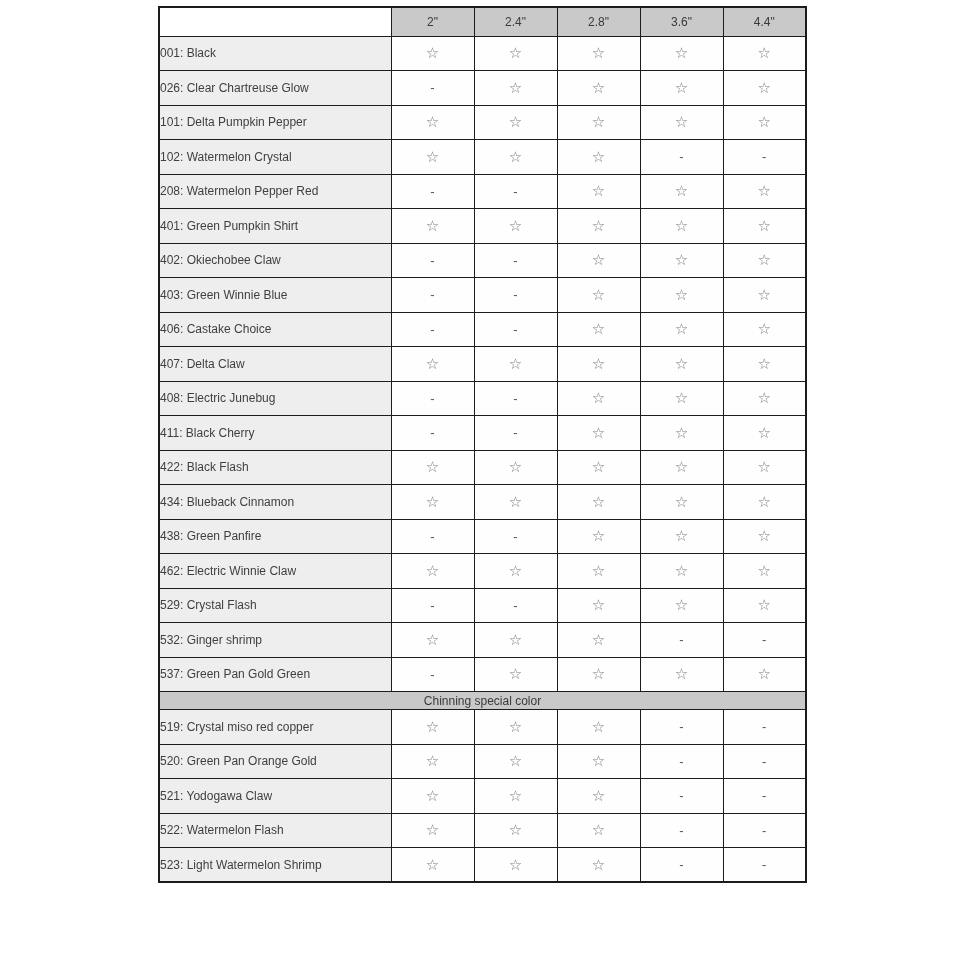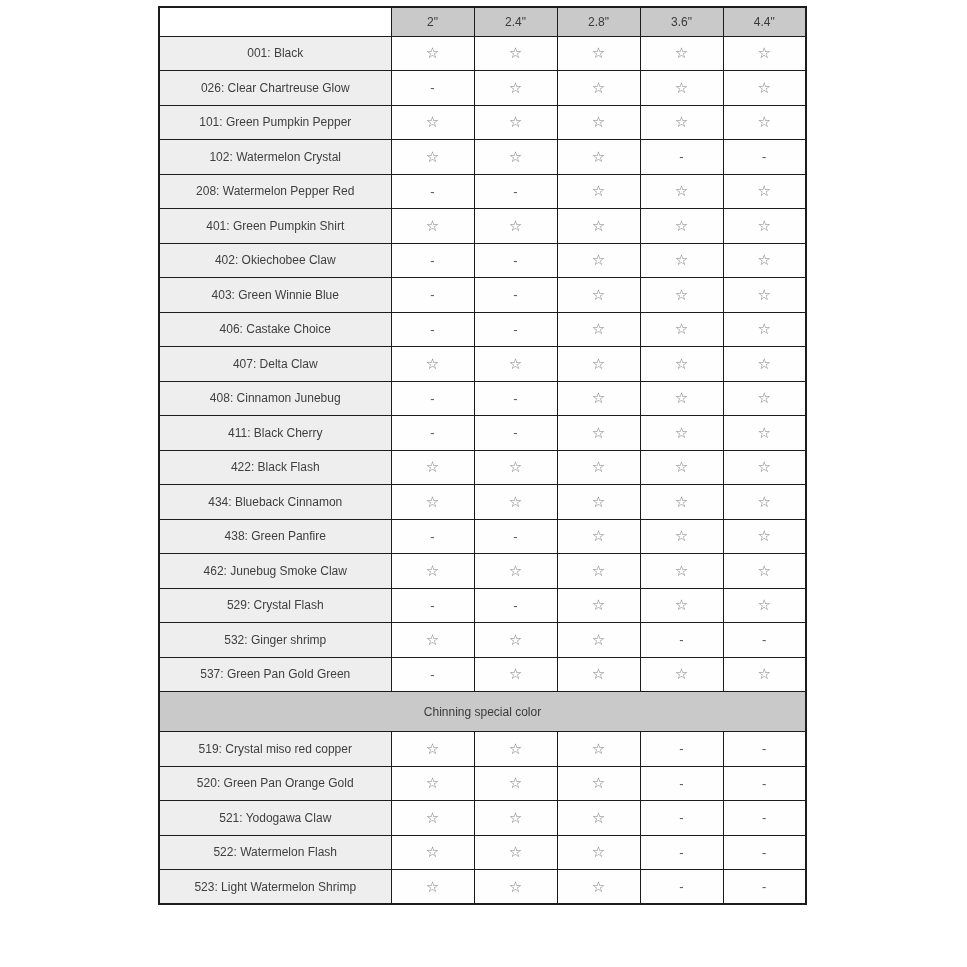--- a/index.html
+++ b/index.html
@@ -43,41 +43,41 @@
   }
   thead th.empty-col {
     background: #ffffff;
   }
   td.label-cell {
     background: var(--label-bg);
     font-size: 12px;
     color: var(--text);
     padding-left: 13px;
     height: 34.5px;
-    text-align: center;
+    text-align: left;
   }
   td.value-cell {
     background: var(--cell-bg);
     text-align: center;
     vertical-align: middle;
   }
   td.value-cell.star {
     font-size: 15px;
     color: var(--star);
   }
   td.value-cell.dash {
     font-size: 13px;
     color: #555555;
   }
   td.section-cell {
     background: var(--header-bg);
     text-align: center;
     font-size: 12px;
     color: #3a3a3a;
-    height: 40px;
+    height: 18px;
   }
 </style>
 </head>
 <body style="background: rgb(255, 255, 255);">
 
 <div class="spec-table-wrap">
   <table class="spec">
     <colgroup>
       <col style="width:232px">
       <col style="width:83px">
@@ -107,21 +107,21 @@
         </tr>
         <tr>
           <td class="label-cell">026: Clear Chartreuse Glow</td>
           <td class="value-cell dash">-</td>
           <td class="value-cell star">☆</td>
           <td class="value-cell star">☆</td>
           <td class="value-cell star">☆</td>
           <td class="value-cell star">☆</td>
         </tr>
         <tr>
-          <td class="label-cell">101: Green Pumpkin Pepper</td>
+          <td class="label-cell">101: Delta Pumpkin Pepper</td>
           <td class="value-cell star">☆</td>
           <td class="value-cell star">☆</td>
           <td class="value-cell star">☆</td>
           <td class="value-cell star">☆</td>
           <td class="value-cell star">☆</td>
         </tr>
         <tr>
           <td class="label-cell">102: Watermelon Crystal</td>
           <td class="value-cell star">☆</td>
           <td class="value-cell star">☆</td>
@@ -171,21 +171,21 @@
         </tr>
         <tr>
           <td class="label-cell">407: Delta Claw</td>
           <td class="value-cell star">☆</td>
           <td class="value-cell star">☆</td>
           <td class="value-cell star">☆</td>
           <td class="value-cell star">☆</td>
           <td class="value-cell star">☆</td>
         </tr>
         <tr>
-          <td class="label-cell">408: Cinnamon Junebug</td>
+          <td class="label-cell">408: Electric Junebug</td>
           <td class="value-cell dash">-</td>
           <td class="value-cell dash">-</td>
           <td class="value-cell star">☆</td>
           <td class="value-cell star">☆</td>
           <td class="value-cell star">☆</td>
         </tr>
         <tr>
           <td class="label-cell">411: Black Cherry</td>
           <td class="value-cell dash">-</td>
           <td class="value-cell dash">-</td>
@@ -211,21 +211,21 @@
         </tr>
         <tr>
           <td class="label-cell">438: Green Panfire</td>
           <td class="value-cell dash">-</td>
           <td class="value-cell dash">-</td>
           <td class="value-cell star">☆</td>
           <td class="value-cell star">☆</td>
           <td class="value-cell star">☆</td>
         </tr>
         <tr>
-          <td class="label-cell">462: Junebug Smoke Claw</td>
+          <td class="label-cell">462: Electric Winnie Claw</td>
           <td class="value-cell star">☆</td>
           <td class="value-cell star">☆</td>
           <td class="value-cell star">☆</td>
           <td class="value-cell star">☆</td>
           <td class="value-cell star">☆</td>
         </tr>
         <tr>
           <td class="label-cell">529: Crystal Flash</td>
           <td class="value-cell dash">-</td>
           <td class="value-cell dash">-</td>

